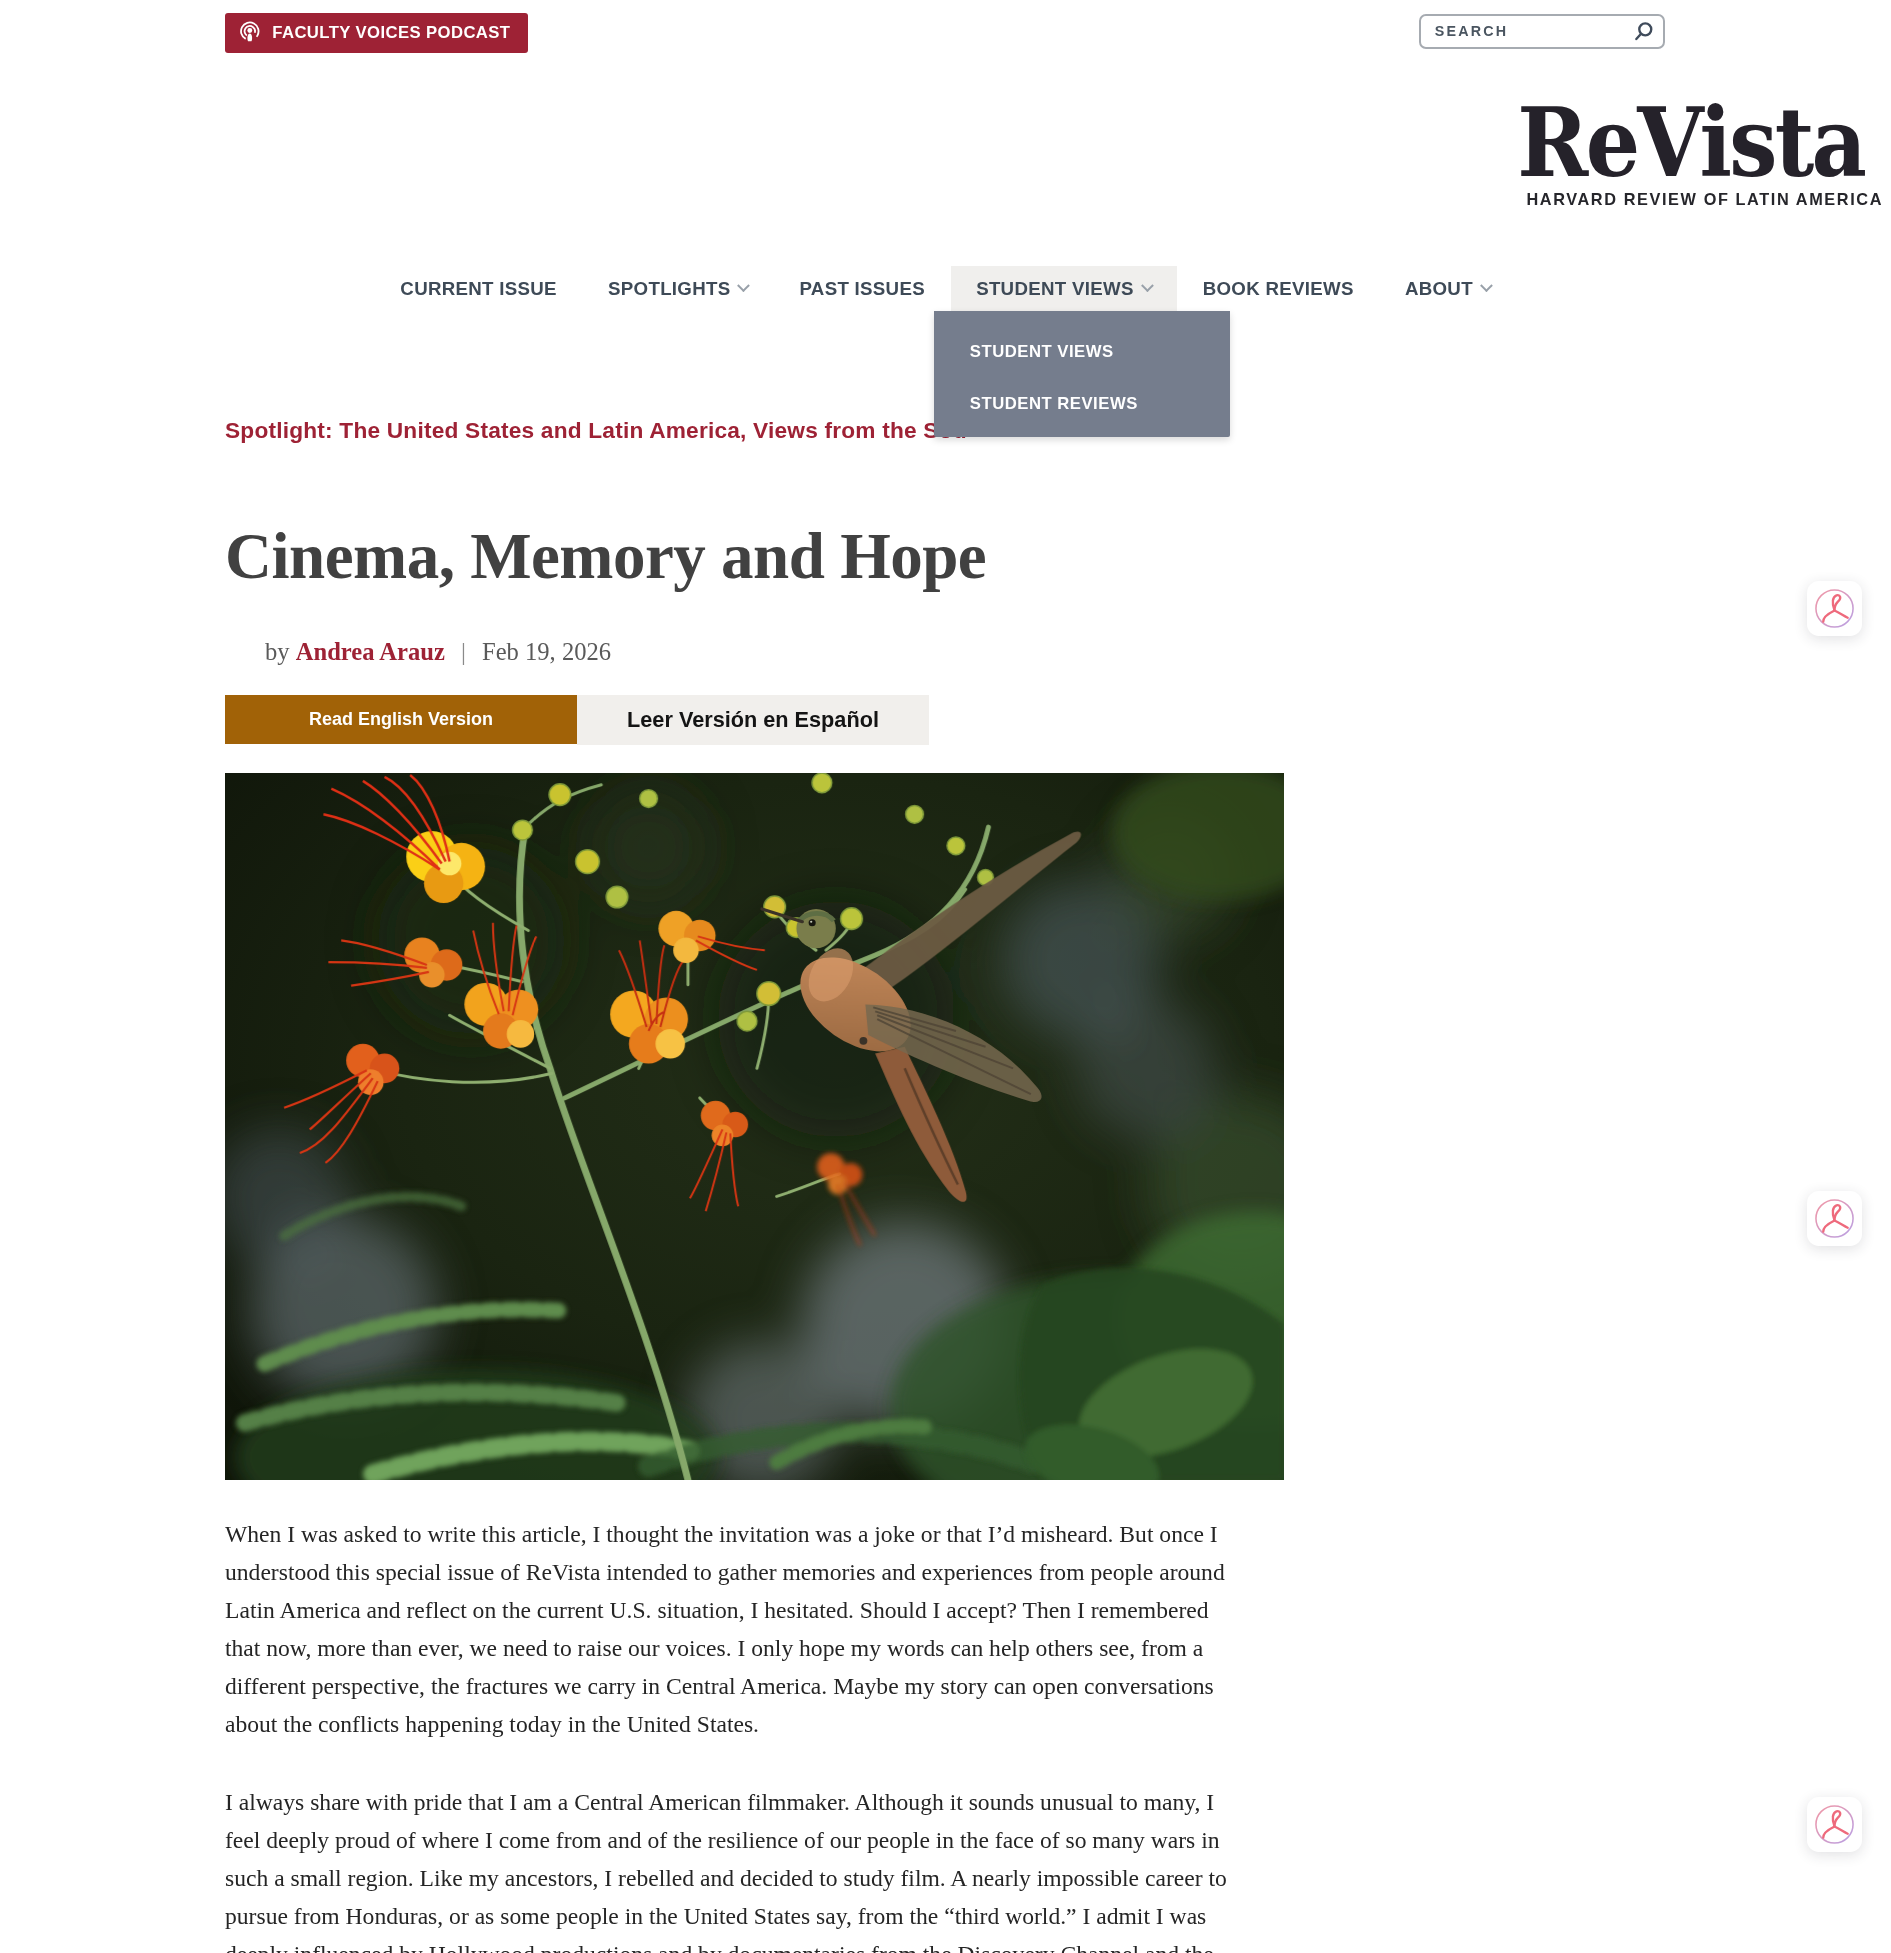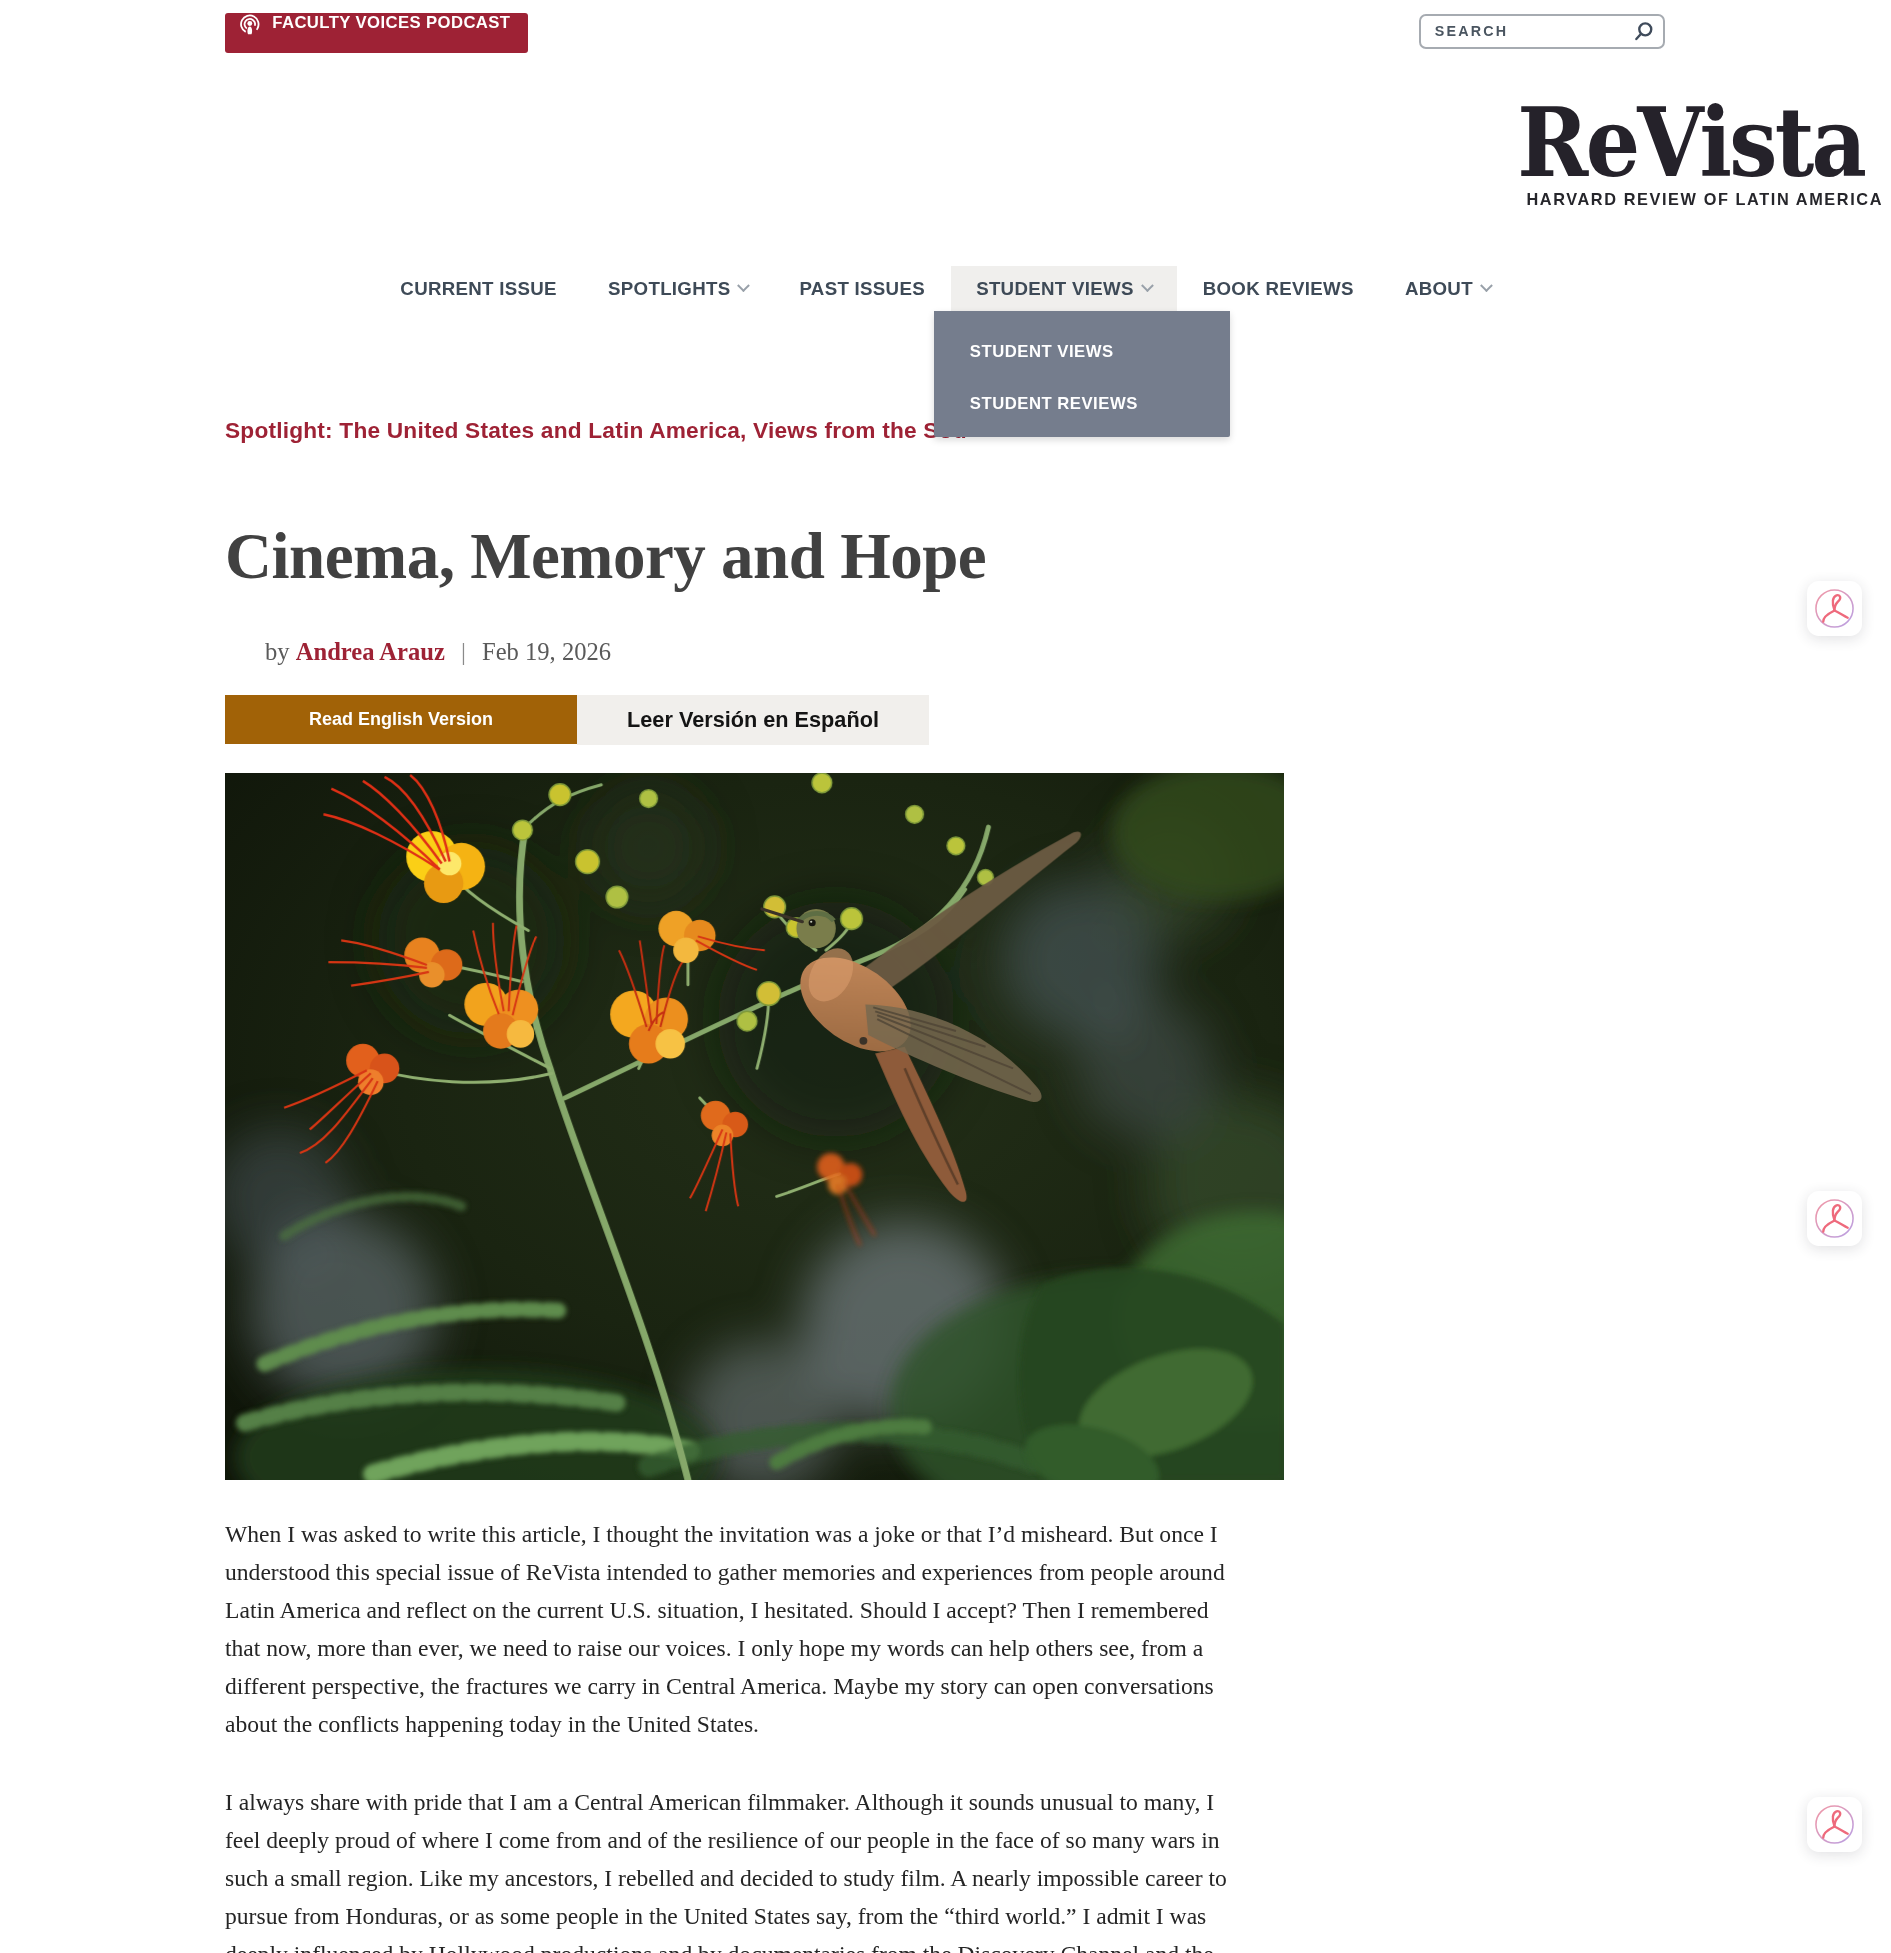--- a/index.html
+++ b/index.html
@@ -3,21 +3,21 @@
 <meta charset="utf-8">
 <style>
   * { margin:0; padding:0; box-sizing:border-box; }
   body { background:#ffffff; font-family:"Liberation Sans", sans-serif; }
   .canvas { position:relative; width:1891px; height:1953px; background:#fff; overflow:hidden; }
 
   
   .podcast-btn {
     position:absolute; left:225px; top:12.8px; height:40px;
     background:#9E2235; color:#fff; border:none; border-radius:3px;
-    display:flex; gap:9.9px; padding:0 17.7px 0 11.8px;
+    display:flex; align-items:center; gap:9.9px; padding:0 17.7px 0 11.8px;
     font-family:"Liberation Sans", sans-serif; font-weight:bold; font-size:16.7px; letter-spacing:0.4px;
     cursor:pointer;
   }
   .search-box {
     position:absolute; left:1419px; top:13.8px; width:246px; height:35px;
     border:2px solid #A6ABB1; border-radius:6.9px; background:#fff;
     display:flex; align-items:center; padding:0 7.9px 0 13.8px;
   }
   .search-box input {
     border:none; outline:none; flex:1 1 auto; min-width:0;

